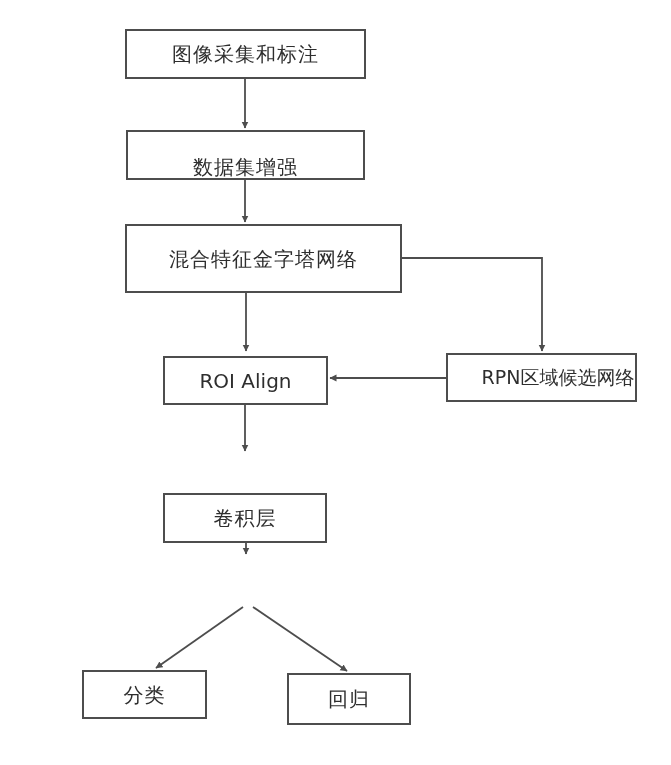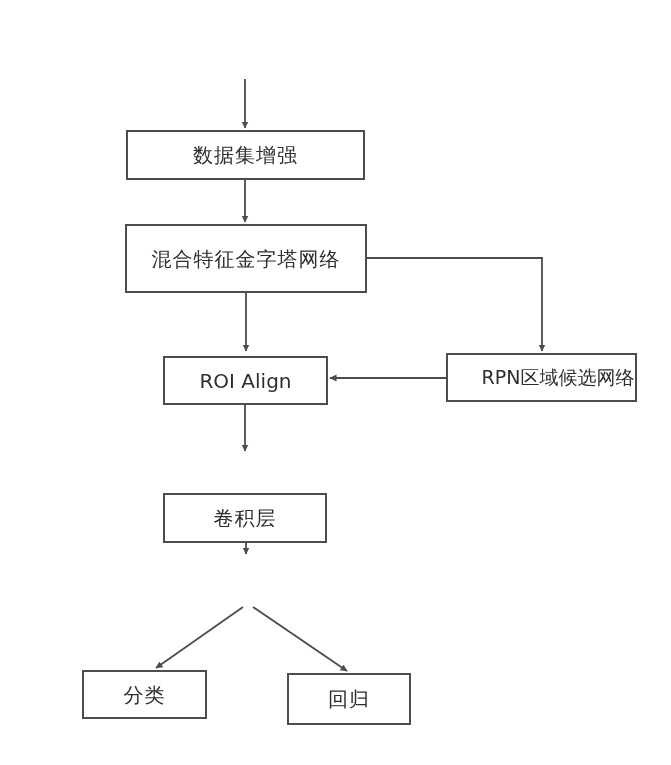--- a/index.html
+++ b/index.html
@@ -31,22 +31,22 @@
     display: flex;
     align-items: center;
     justify-content: center;
     text-align: center;
     font-size: 20px;
     color: #2e2e2e;
     letter-spacing: 1px;
     line-height: 1.1;
   }
   .node-capture  { left: 125px; top: 29px;  width: 241px; height: 50px; }
-  .node-augment  { left: 126px; top: 130px; width: 239px; height: 50px; }
-  .node-fpn      { left: 125px; top: 224px; width: 242px; height: 69px; }
+  .node-augment  { left: 126px; top: 130px; width: 239px; height: 50px; align-items: flex-end; }
+  .node-fpn      { left: 125px; top: 224px; width: 277px; height: 69px; }
   .node-roialign { left: 163px; top: 356px; width: 165px; height: 49px; letter-spacing: 0; }
   .node-rpn      { left: 446px; top: 353px; width: 191px; height: 49px; letter-spacing: 0; font-size: 19px; padding-left: 33px; }
   .node-conv     { left: 163px; top: 453px; width: 164px; height: 50px; margin-top: 40px; }
   .node-fc       { left: 170px; top: 556px; width: 163px; height: 51px; }
   .node-classify { left: 82px;  top: 670px; width: 125px; height: 49px; align-items: center; }
   .node-regress  { left: 287px; top: 673px; width: 124px; height: 52px; }
 </style>
 </head>
 <body>
 
@@ -64,20 +64,23 @@
       <path d="M246,293 L246,351" marker-end="url(#arrow)"></path>
       <path d="M367,258 L542,258 L542,351" marker-end="url(#arrow)"></path>
       <path d="M446,378 L330,378" marker-end="url(#arrow)"></path>
       <path d="M245,402 L245,451" marker-end="url(#arrow)"></path>
       <path d="M246,503 L246,554" marker-end="url(#arrow)"></path>
       <path d="M243,607 L156,668" marker-end="url(#arrow)"></path>
       <path d="M253,607 L347,671" marker-end="url(#arrow)"></path>
     </g>
   </svg>
 
+  <div class="node node-capture">
+    <span>图像采集和标注</span>
+  </div>
 
   <div class="node node-augment">
     <span>数据集增强</span>
   </div>
 
   <div class="node node-fpn">
     <span>混合特征金字塔网络</span>
   </div>
 
   <div class="node node-roialign">

